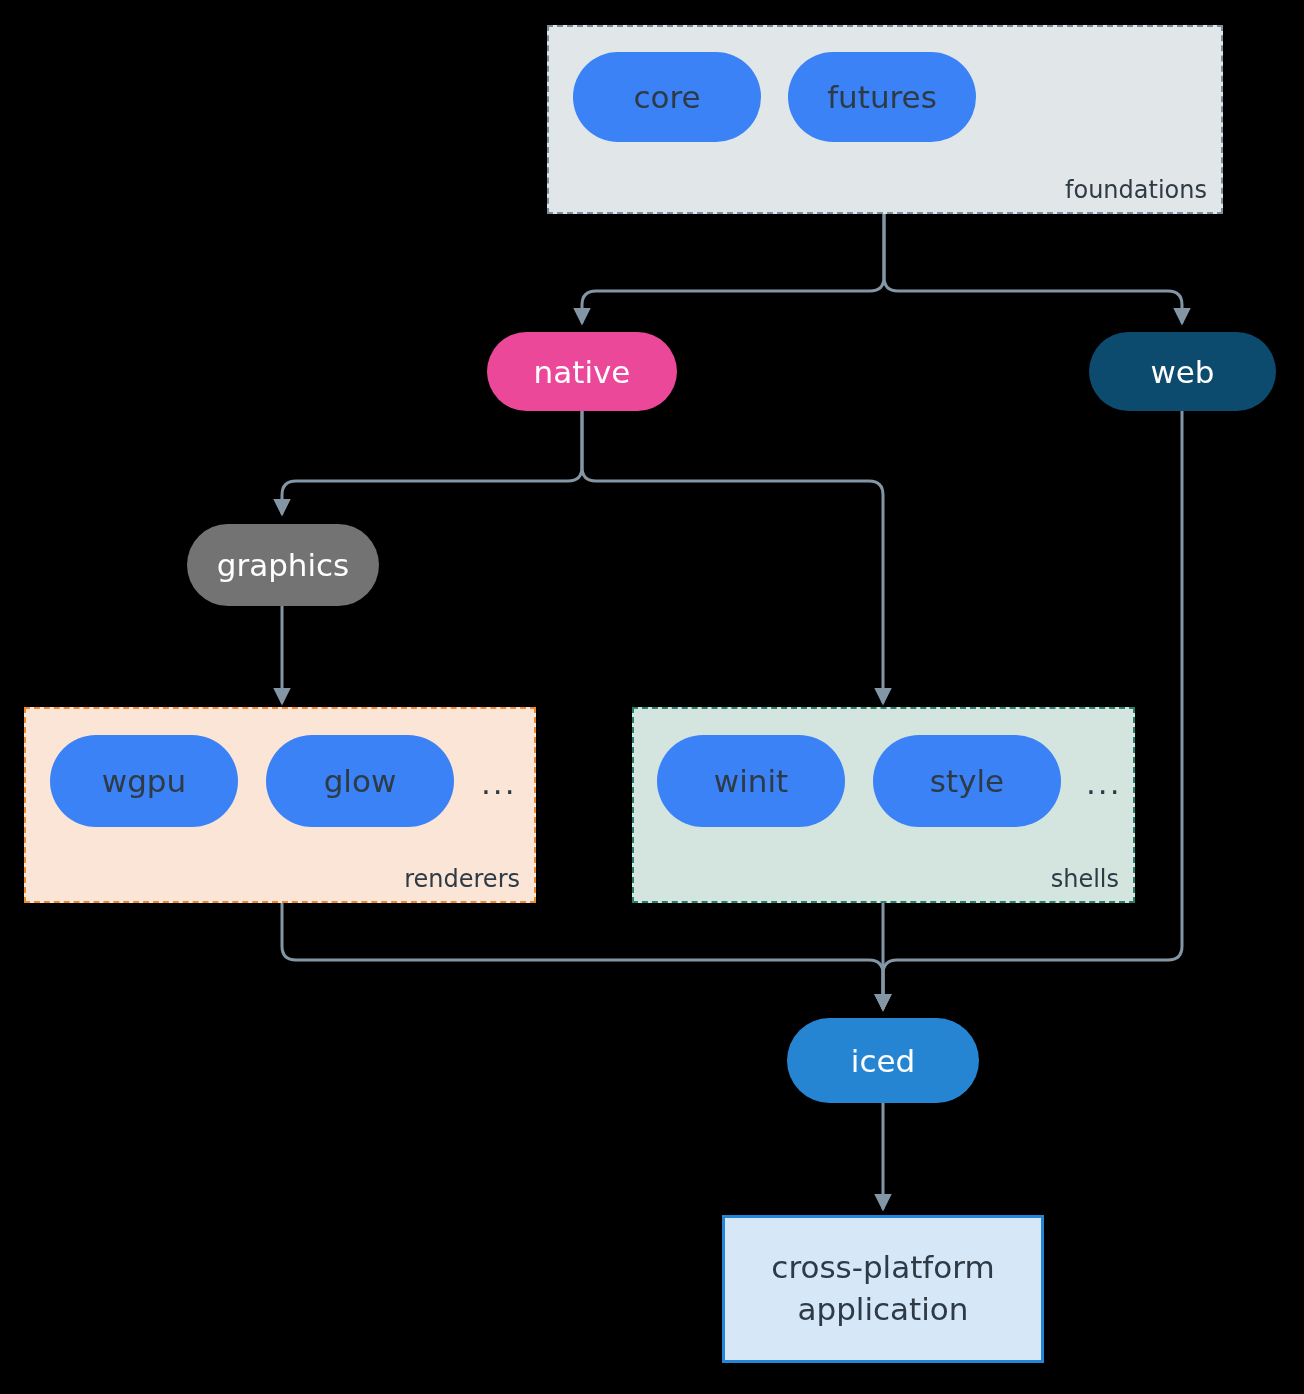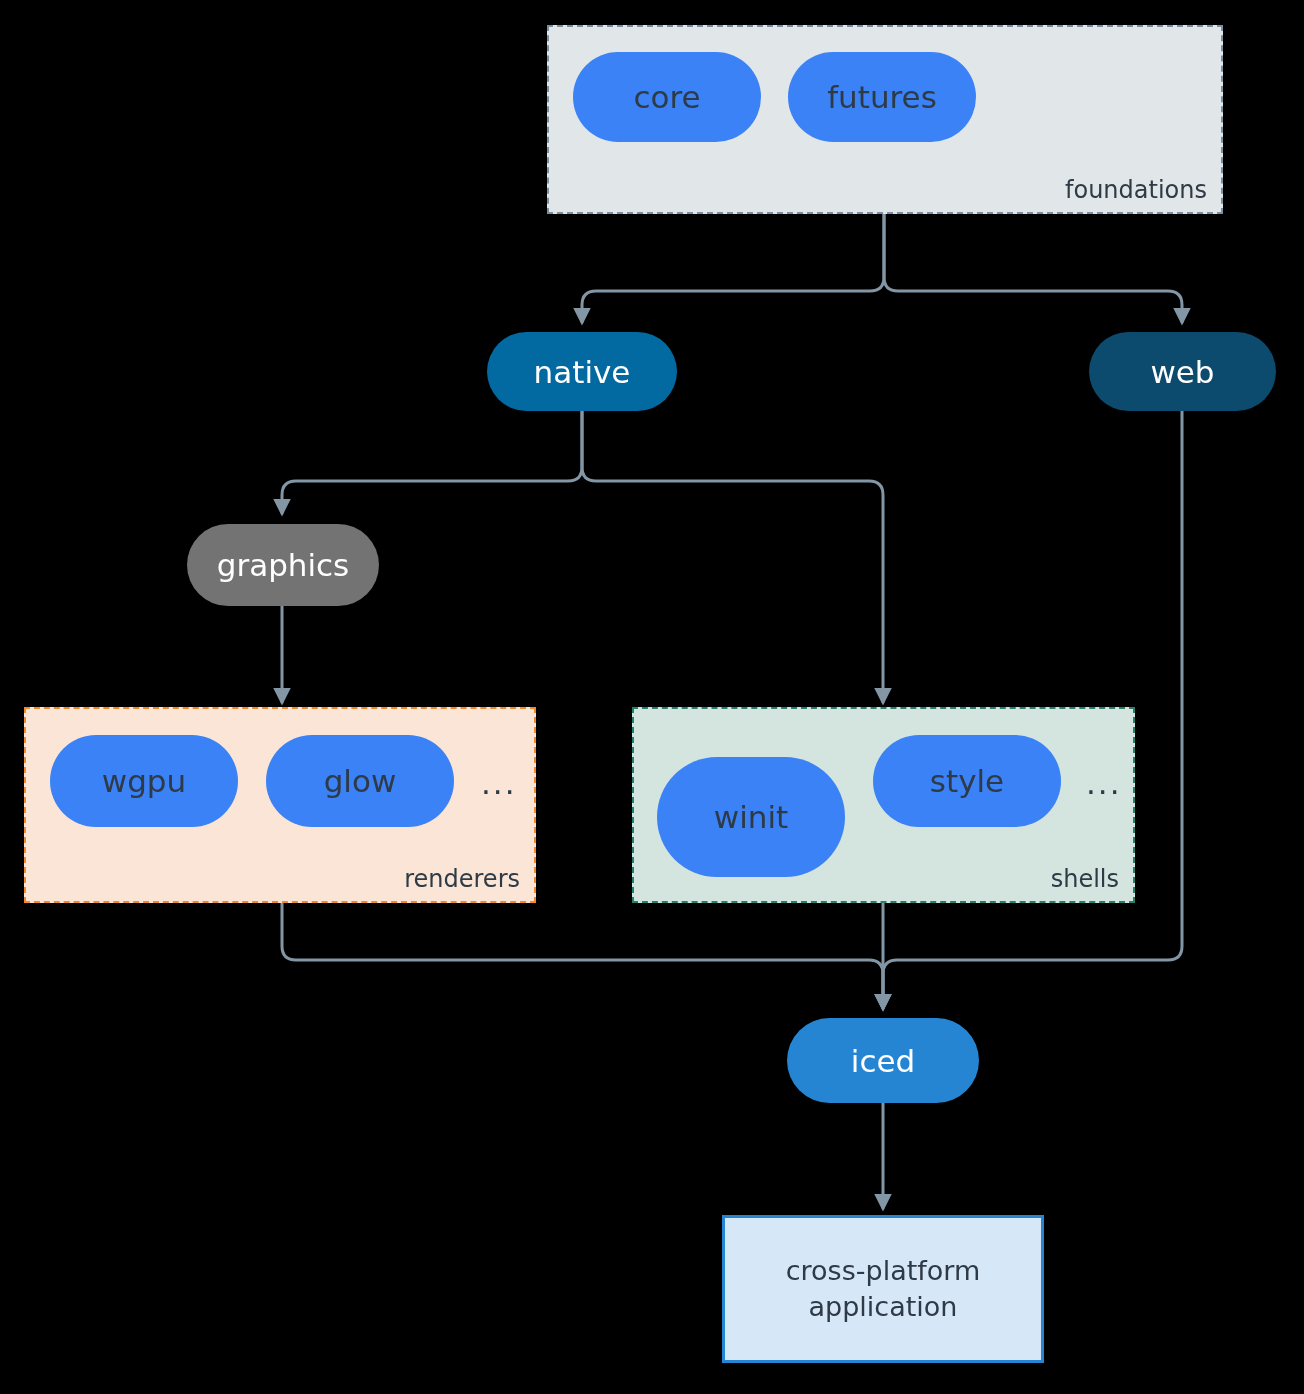--- a/index.html
+++ b/index.html
@@ -66,21 +66,21 @@
     color: #ffffff;
     white-space: nowrap;
   }
   .boxnode {
     position: absolute;
     box-sizing: border-box;
     display: flex;
     align-items: center;
     justify-content: center;
     text-align: center;
-    font-size: 27px;
+    font-size: 31px;
     line-height: 1.35;
     color: #2E3A45;
   }
 </style>
 </head>
 <body>
 
 <div id="canvas">
 
   <svg id="edges" viewBox="0 0 1304 1394" width="1304" height="1394">
@@ -111,37 +111,37 @@
     </g>
   </svg>
 
   <div class="cluster" style="left:547px; top:25px; width:676px; height:189px;
               background:#E1E6E9; border-color:#7B8FA1;">
     <div class="cluster-label">foundations</div>
   </div>
   <div class="leaf" style="left:573px; top:52px; width:188px; height:90px;">core</div>
   <div class="leaf" style="left:788px; top:52px; width:188px; height:90px;">futures</div>
 
-  <div class="node" style="left:487px; top:332px; width:190px; height:79px; background:#0369a1;">native</div>
+  <div class="node" style="left:487px; top:332px; width:190px; height:79px; background:#ec4899;">native</div>
   <div class="node" style="left:1089px; top:332px; width:187px; height:79px; background:#0c4a6e;">web</div>
   <div class="node" style="left:187px; top:524px; width:192px; height:82px; background:#737373;">graphics</div>
 
   <div class="cluster" style="left:24px; top:707px; width:512px; height:196px;
               background:#FAE5D6; border-color:#F08A2E;">
     <div class="cluster-label">renderers</div>
   </div>
   <div class="leaf" style="left:50px; top:735px; width:188px; height:92px;">wgpu</div>
   <div class="leaf" style="left:266px; top:735px; width:188px; height:92px;">glow</div>
   <div class="ellipsis" style="left:481px; top:768px;">...</div>
 
   <div class="cluster" style="left:632px; top:707px; width:503px; height:196px;
               background:#D4E5E0; border-color:#27806D;">
     <div class="cluster-label">shells</div>
   </div>
-  <div class="leaf" style="left:657px; top:735px; width:188px; height:120px;margin-top:22px;">winit</div>
+  <div class="leaf" style="left:657px; top:735px; width:188px; height:92px;">winit</div>
   <div class="leaf" style="left:873px; top:735px; width:188px; height:92px;">style</div>
   <div class="ellipsis" style="left:1086px; top:768px;">...</div>
 
   <div class="node" style="left:787px; top:1018px; width:192px; height:85px; background:#2585D3;">iced</div>
 
   <div class="boxnode" style="left:722px; top:1215px; width:322px; height:148px;
               background:#D6E7F8; border:3px solid #2585D3;">
     <div>
       <div>cross-platform</div>
       <div>application</div>

